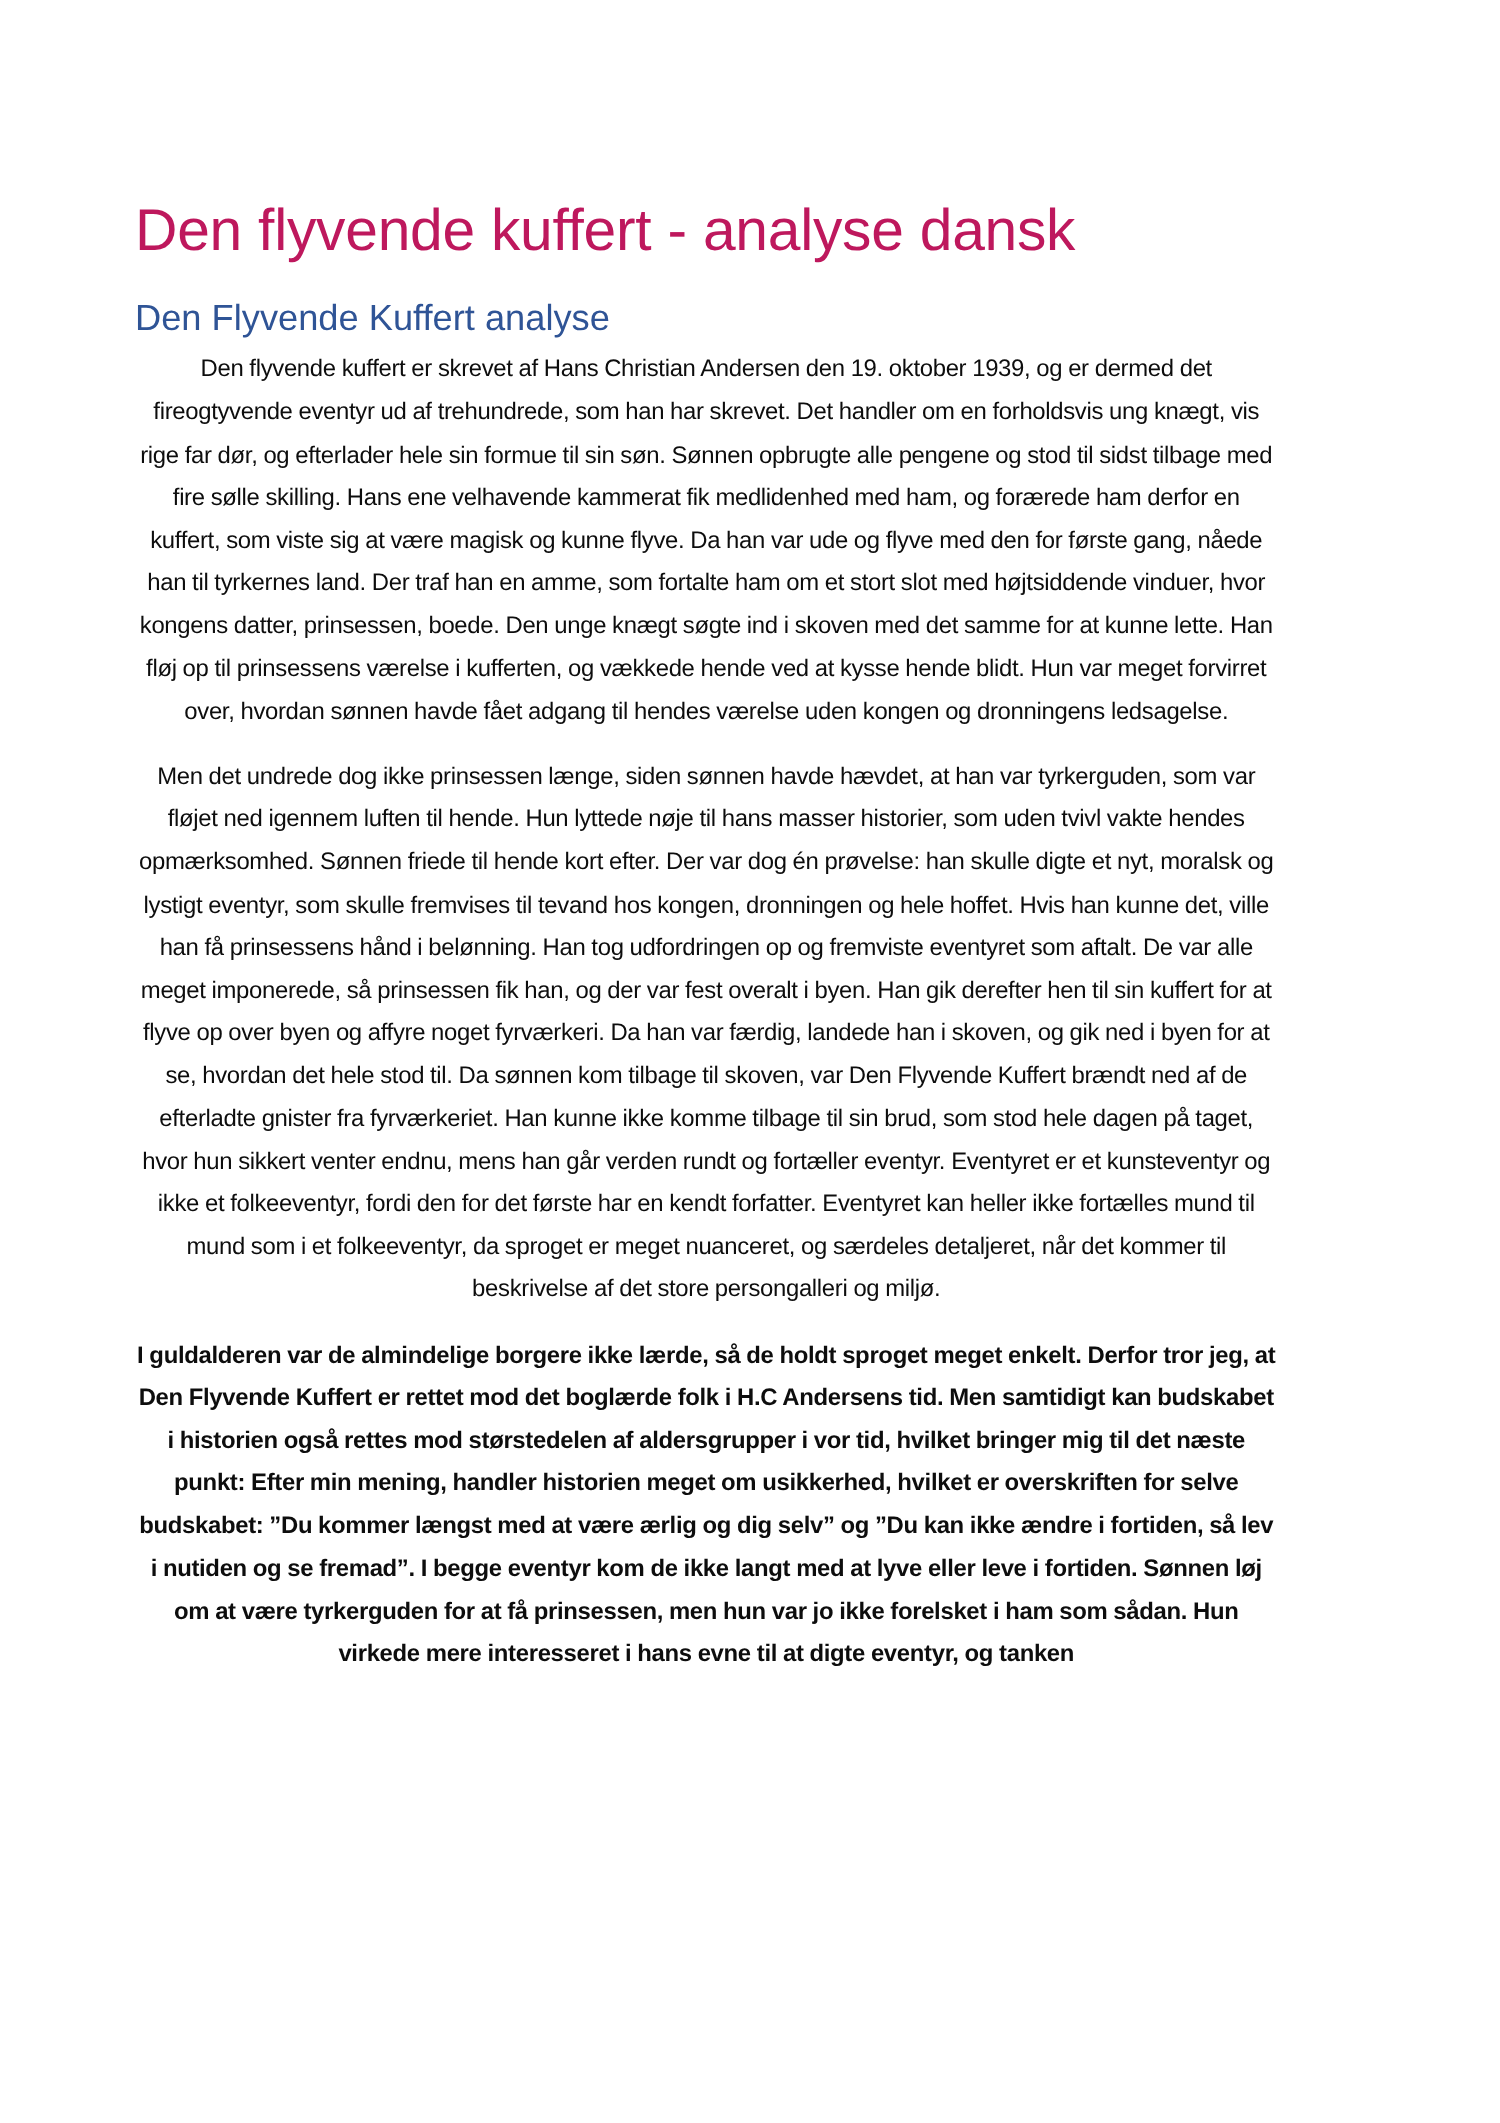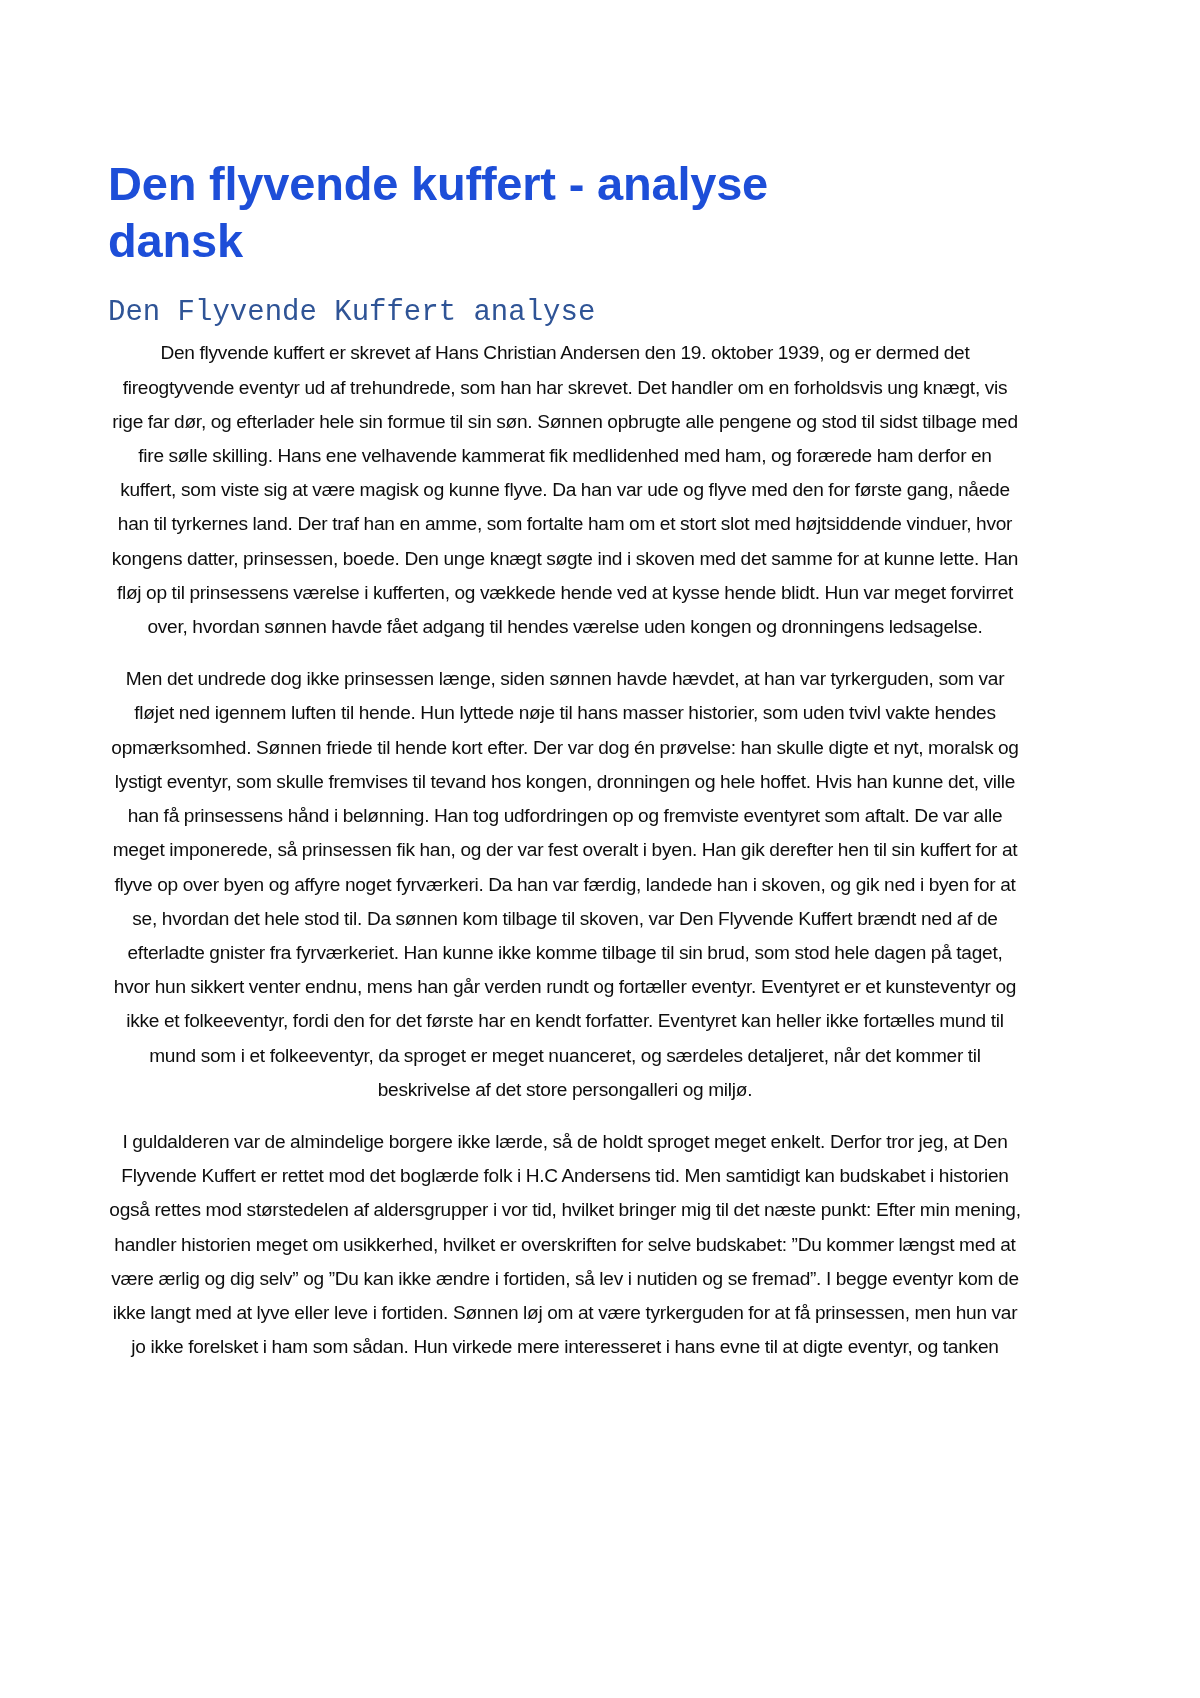--- a/index.html
+++ b/index.html
@@ -19,48 +19,49 @@
     width: 1200px;
     height: 1698px;
     background: #ffffff;
     box-sizing: border-box;
     padding: 155px 178px 0 108px;
   }
   .doc-title {
     font-family: "Liberation Sans", sans-serif;
     font-size: 47px;
     line-height: 1.22;
-    font-weight: 700;
-    color: #1d4ed8;
+    font-weight: 400;
+    color: #be185d;
     letter-spacing: -0.2px;
     margin: 0 0 26px 0;
     max-width: 790px;
   }
   .section-heading {
-    font-family: Liberation Mono, monospace;
+    font-family: Liberation Sans, sans-serif;
     font-size: 29px;
     line-height: 1.2;
     font-weight: 400;
     color: #2f5496;
     letter-spacing: 0px;
     margin: 0 0 6px 0;
   }
   .body-par {
     font-family: "Liberation Sans", sans-serif;
     font-size: 19.1px;
     line-height: 34.2px;
     font-weight: 400;
     color: #0d0d0d;
     margin: 0 0 18px 0;
     text-align: center;
     letter-spacing: -0.25px;
     word-spacing: -0.3px;
   }
   .body-par:last-child {
     margin-bottom: 17px;
+    font-weight: bold;
   }
 </style>
 </head>
 <body>
 
 <div class="page">
 
   <h1 class="doc-title">Den flyvende kuffert - analyse dansk</h1>
 
   <h2 class="section-heading">Den Flyvende Kuffert analyse</h2>

